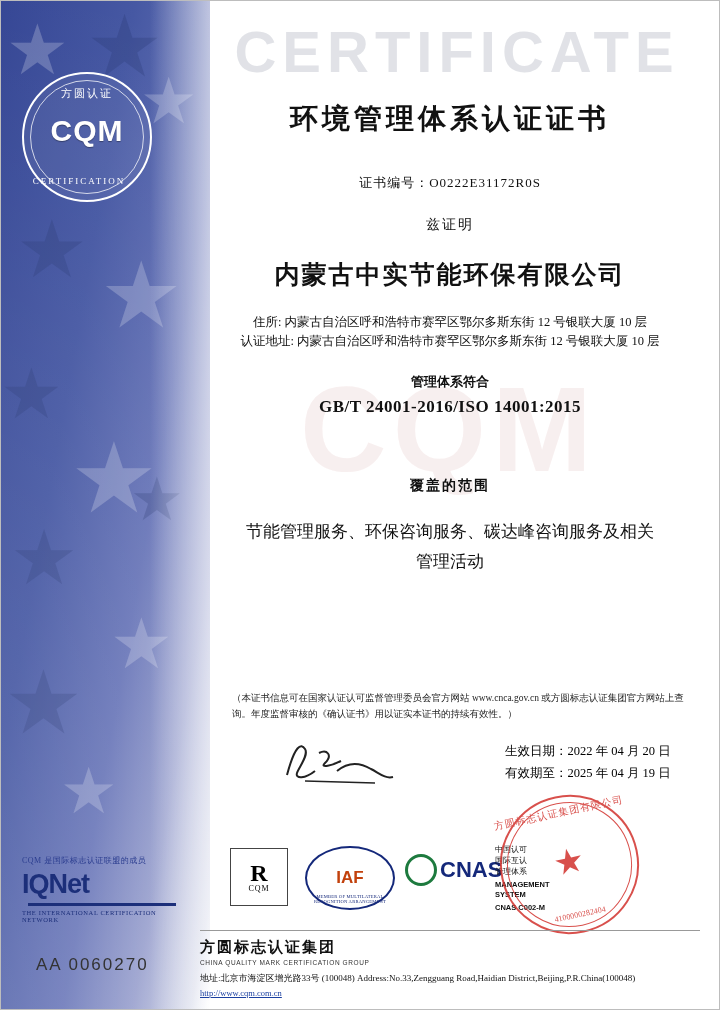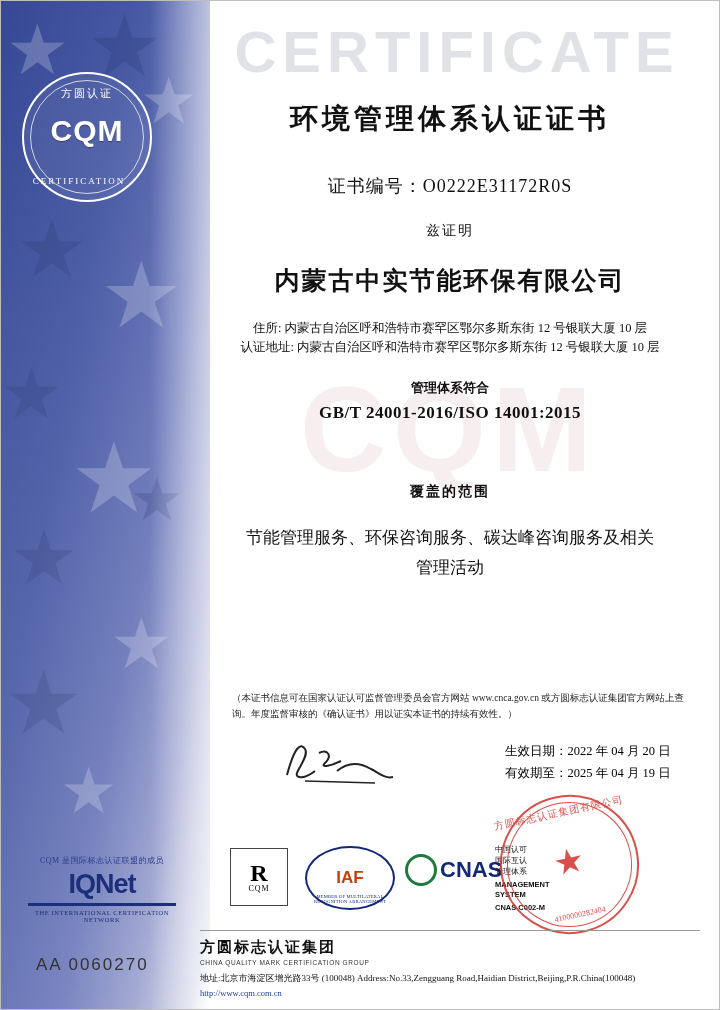--- a/index.html
+++ b/index.html
@@ -29,36 +29,36 @@
   .seal .ring{position:absolute;inset:6px;border-radius:50%;border:1px solid rgba(255,255,255,.75);}
   .seal .cqm{position:absolute;left:0;right:0;top:40px;text-align:center;color:#fff;
     font-family:"Liberation Sans",sans-serif;font-weight:bold;font-size:30px;letter-spacing:1px;
     text-shadow:0 1px 1px rgba(0,0,0,.35);}
   .seal .cn{position:absolute;left:0;right:0;top:12px;text-align:center;color:#fff;font-size:11px;letter-spacing:2px;}
   .seal .en{position:absolute;left:0;right:16px;bottom:14px;text-align:center;color:#fff;font-size:9px;letter-spacing:2px;}
 
   
   .main{position:absolute;left:200px;top:0;width:500px;text-align:center;color:#111;}
   .title{margin-top:100px;font-size:28px;font-weight:bold;letter-spacing:4px;}
-  .certno{margin-top:36px;font-size:18px;letter-spacing:1px;}
+  .certno{margin-top:36px;font-size:13px;letter-spacing:1px;}
   .hereby{margin-top:24px;font-size:14px;letter-spacing:2px;}
   .company{margin-top:24px;font-size:25px;font-weight:bold;letter-spacing:2px;}
   .lines{margin-top:22px;font-size:12.5px;line-height:19px;}
   .sysline{margin-top:22px;font-size:13px;font-weight:bold;}
   .standard{margin-top:6px;font-size:17px;font-weight:bold;letter-spacing:.5px;}
   .scopelbl{margin-top:60px;font-size:14px;font-weight:bold;letter-spacing:2px;}
   .scope{margin-top:22px;font-size:17px;line-height:30px;padding:0 30px;}
 
   
   .note{position:absolute;left:232px;top:690px;width:460px;font-size:9.5px;line-height:16px;color:#222;text-align:left;}
   .dates{position:absolute;left:505px;top:740px;font-size:12.5px;line-height:22px;text-align:left;}
   .signature{position:absolute;left:275px;top:735px;width:130px;height:55px;}
 
   
-  .iqnet{position:absolute;left:22px;top:855px;width:160px;text-align:center;color:#1c2f7a;}
+  .iqnet{position:absolute;left:22px;top:855px;width:160px;text-align:left;color:#1c2f7a;}
   .iqnet .cn{font-size:8px;color:#2b3d8f;letter-spacing:.5px;}
   .iqnet .name{font-family:"Liberation Sans",sans-serif;font-weight:bold;font-size:27px;letter-spacing:-1px;margin-top:3px;}
   .iqnet .bar{height:3px;background:#1c2f7a;margin:3px 6px 0;}
   .iqnet .en{font-size:6.5px;letter-spacing:.6px;margin-top:3px;color:#1c2f7a;}
 
   .logorow{position:absolute;left:230px;top:840px;width:320px;height:80px;}
   .rcqm{position:absolute;left:0;top:8px;width:56px;height:56px;border:1.5px solid #444;
     display:flex;flex-direction:column;align-items:center;justify-content:center;}
   .rcqm .r{font-family:"Liberation Serif",serif;font-size:24px;font-weight:bold;line-height:22px;}
   .rcqm .t{font-size:8px;letter-spacing:1px;}
@@ -79,21 +79,21 @@
   .stamp .star{position:absolute;left:50%;top:48%;transform:translate(-50%,-50%);color:#d2322d;font-size:34px;}
   .stamp .txt{position:absolute;left:0;right:0;top:8px;text-align:center;font-size:10px;color:#d2322d;letter-spacing:1px;}
   .stamp .num{position:absolute;left:0;right:0;bottom:12px;text-align:center;font-size:8px;color:#d2322d;}
 
   
   .divider{position:absolute;left:200px;top:930px;width:500px;height:1px;background:#999;}
   .footer{position:absolute;left:200px;top:938px;width:500px;}
   .footer .org{font-size:15px;font-weight:bold;letter-spacing:2px;color:#111;}
   .footer .orgen{font-family:"Liberation Sans",sans-serif;font-size:6.5px;letter-spacing:.6px;color:#333;margin-top:2px;}
   .footer .addr{font-size:9px;color:#111;margin-top:6px;}
-  .footer .url{font-size:8.5px;color:#1a3fa0;margin-top:3px;}
+  .footer .url{font-size:8.5px;color:#1a3fa0;margin-top:3px;text-decoration:underline;}
 
   .serial{position:absolute;left:36px;top:955px;font-family:"Liberation Sans",sans-serif;
     font-size:17px;letter-spacing:2px;color:#333;}
 
   .border{position:absolute;inset:0;border:1px solid #bdbdbd;pointer-events:none;}
 </style>
 </head>
 <body>
 
 <div class="cert">

